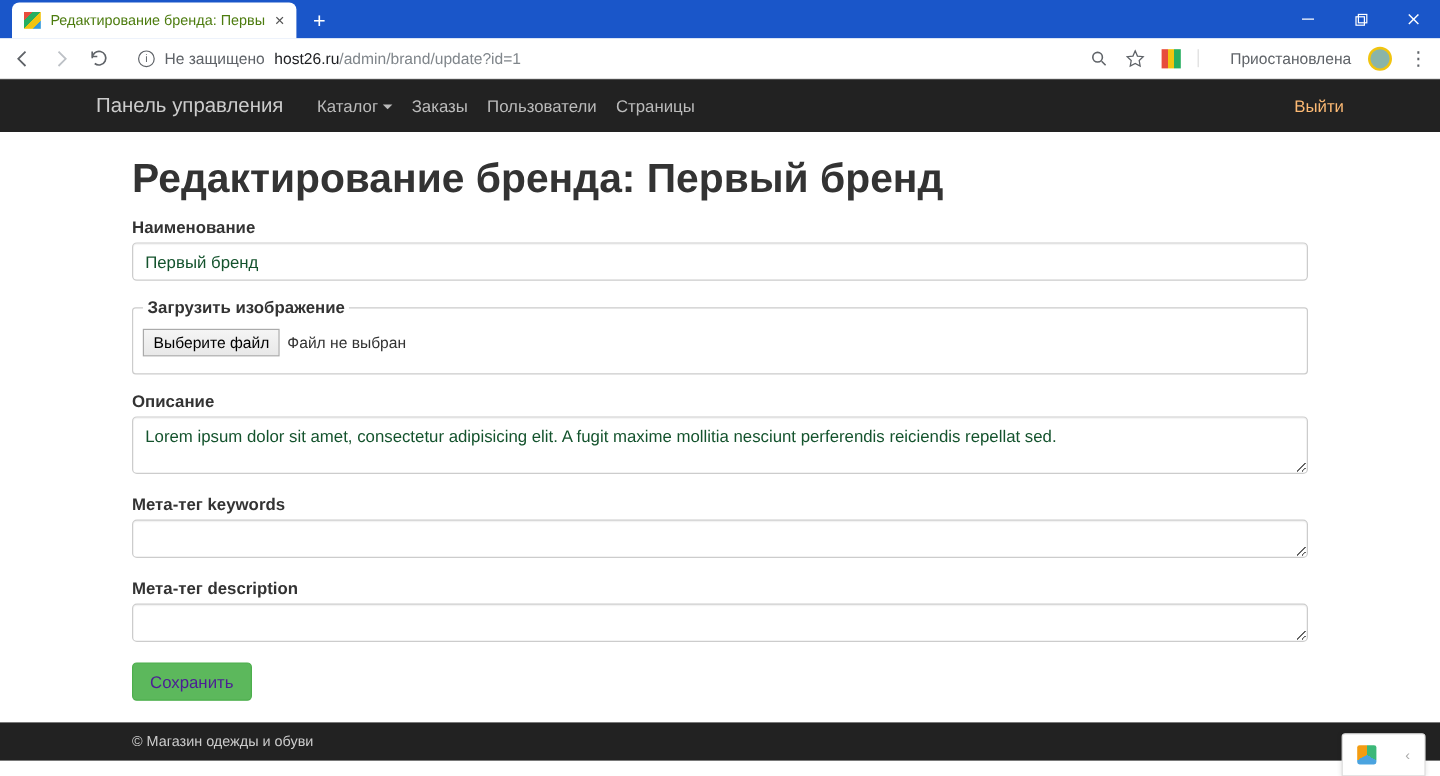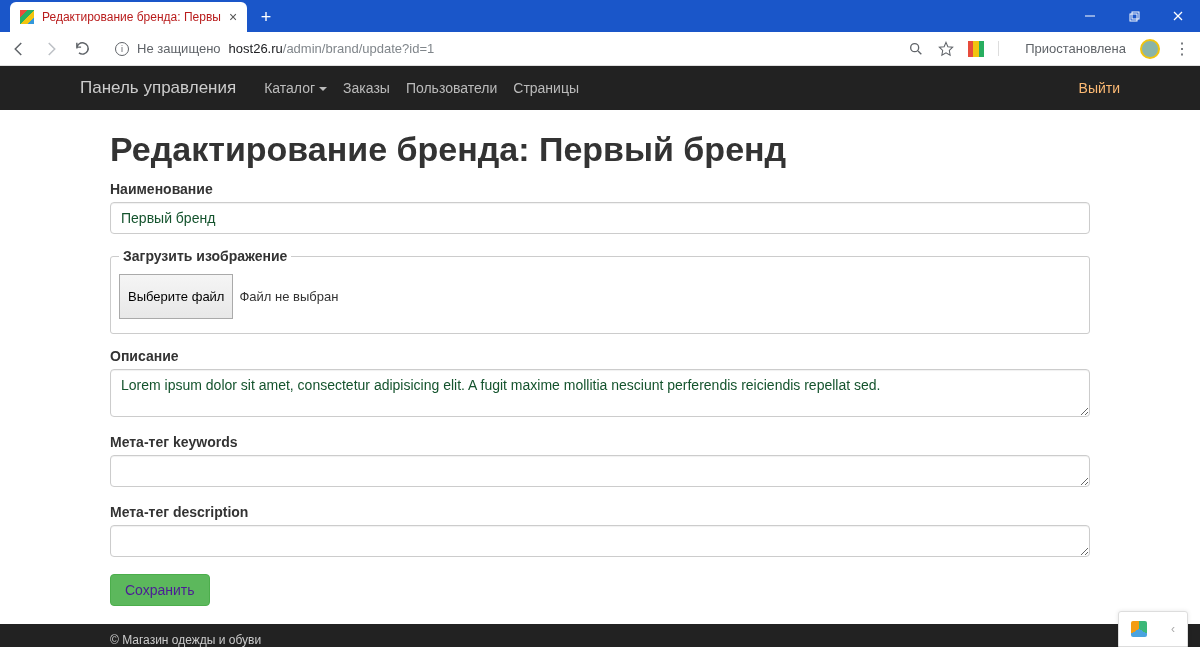--- a/index.html
+++ b/index.html
@@ -2,21 +2,21 @@
 <html><head>
 <meta charset="utf-8">
 <style>
 * { margin: 0; padding: 0; box-sizing: border-box; }
 body { font-family: "Helvetica Neue", Helvetica, Arial, sans-serif; font-size: 14px; color: #333; background: #fff; }
 
 
 .browser-chrome { background: #1a56c9; height: 32px; display: flex; align-items: flex-end; }
 .tab { background: #fff; height: 30px; display: flex; align-items: center; padding: 0 10px; margin-left: 10px; border-radius: 6px 6px 0 0; max-width: 240px; gap: 8px; }
 .tab-favicon { width: 14px; height: 14px; background: linear-gradient(135deg,#e74c3c 0%,#e74c3c 25%,#27ae60 25%,#27ae60 50%,#f1c40f 50%,#f1c40f 75%,#3498db 75%); }
-.tab-title { font-size: 12px; color: #b91c1c; white-space: nowrap; overflow: hidden; text-overflow: ellipsis; flex: 1; text-align: center; }
+.tab-title { font-size: 12px; color: #4d7c0f; white-space: nowrap; overflow: hidden; text-overflow: ellipsis; flex: 1; text-align: center; }
 .tab-close { font-size: 14px; color: #555; cursor: pointer; }
 .new-tab { width: 26px; height: 26px; color: #fff; display: flex; align-items: center; justify-content: center; font-size: 18px; cursor: pointer; margin-left: 6px; margin-bottom: 2px; }
 .win-controls { margin-left: auto; display: flex; margin-bottom: 2px; }
 .win-btn { width: 44px; height: 28px; color: #fff; display: flex; align-items: center; justify-content: center; cursor: pointer; font-size: 13px; }
 
 .addr-bar { background: #fff; height: 34px; display: flex; align-items: center; padding: 0 10px; gap: 14px; border-bottom: 1px solid #e0e0e0; }
 .nav-arrow { color: #5f6368; cursor: pointer; display:flex; align-items:center; }
 .nav-arrow.disabled { color: #bdc1c6; }
 .url-field { flex: 1; display: flex; align-items: center; gap: 8px; padding: 0 10px; }
 .info-icon { width:14px; height:14px; border:1px solid #5f6368; border-radius:50%; display:flex; align-items:center; justify-content:center; font-size:9px; color:#5f6368; }
@@ -44,21 +44,21 @@
 h1 { font-size: 34px; font-weight: 700; color: #333; margin-bottom: 12px; }
 .form-group { margin-bottom: 14px; }
 label.control-label { font-weight: 700; font-size: 14px; display: block; margin-bottom: 5px; }
 .form-control { width: 100%; padding: 7px 10px; border: 1px solid #ccc; border-radius: 4px; font-size: 14px; color: #14532d; box-shadow: inset 0 1px 1px rgba(0,0,0,0.06); font-family: inherit; }
 textarea.form-control { resize: vertical; }
 
 fieldset { border: 1px solid #ccc; padding: 10px 8px 14px; margin-bottom: 14px; border-radius: 3px; }
 legend { font-weight: 700; font-size: 14px; padding: 0 4px; }
 .file-label { font-size: 14px; margin-bottom: 4px; display:block; }
 .file-row { display:flex; align-items:center; gap:6px; }
-.file-btn { background: linear-gradient(#f5f5f5,#e8e8e8); border:1px solid #aaa; padding:14px 8px; font-size:13px; cursor:pointer; }
+.file-btn { background: linear-gradient(#f5f5f5,#e8e8e8); border:1px solid #aaa; padding:3px 8px; font-size:13px; cursor:pointer; }
 .file-status { font-size: 13px; color:#333; }
 
 .btn-save { background: #5cb85c; color:#4c1d95; border:1px solid #4cae4c; padding: 7px 14px; border-radius:4px; font-size:14px; cursor:pointer; margin-bottom:18px; }
 
 .footer { background: #222; height: 32px; display:flex; align-items:center; padding:0 110px; color:#ccc; font-size:12px; }
 
 .debug-bar { position:fixed; bottom:0; right:12px; background:#fff; border:1px solid #ddd; width:70px; height:36px; display:flex; align-items:center; justify-content:space-around; box-shadow:0 0 4px rgba(0,0,0,0.1); border-radius:3px 3px 0 0;}
 .yii-logo { width:16px; height:16px; background: conic-gradient(#3cb878 0 120deg,#4aa3df 120deg 240deg,#f39c12 240deg 360deg); border-radius:2px; }
 .debug-arrow { color:#aaa; font-size:12px; cursor:pointer; }
 

